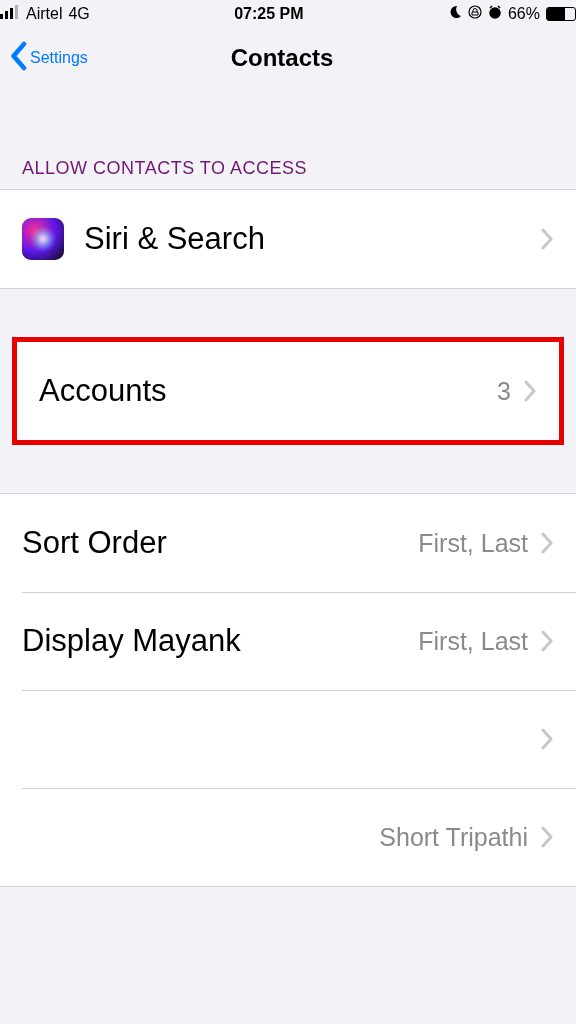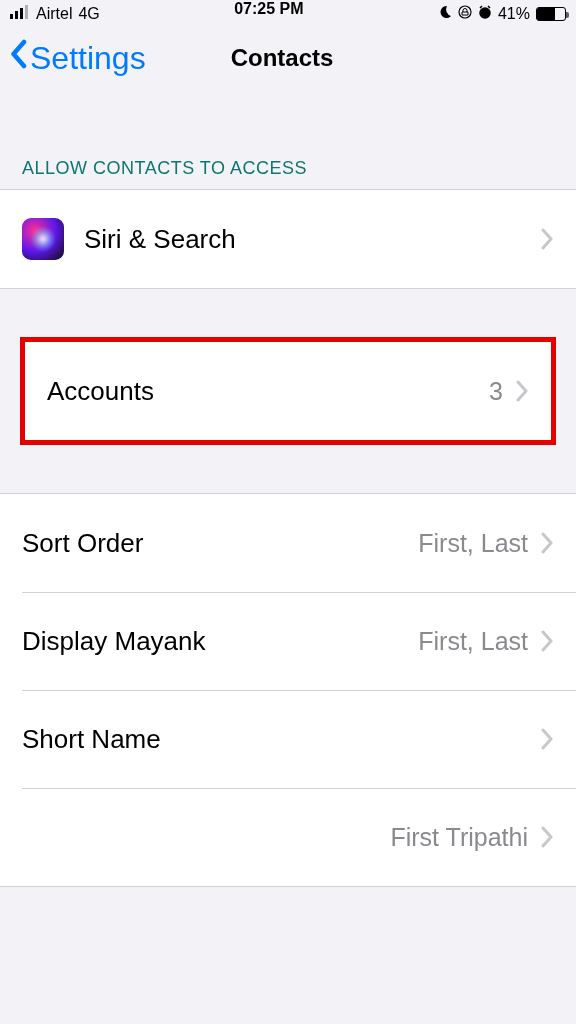--- a/index.html
+++ b/index.html
@@ -1,36 +1,36 @@
 <!DOCTYPE html>
 <html><head>
 <meta charset="utf-8">
 <style>
   * { box-sizing: border-box; margin: 0; padding: 0; }
   html, body { width: 576px; height: 1024px; font-family: -apple-system, "Helvetica Neue", Helvetica, Arial, sans-serif; background: #f2f2f7; overflow: hidden; }
-  .status-bar { height: 28px; display: flex; justify-content: space-between; padding: 0 10px; font-size: 16px; font-weight: 500; color: #000; }
+  .status-bar { height: 28px; display: flex; align-items: center; justify-content: space-between; padding: 0 0; font-size: 16px; font-weight: 500; color: #000; }
   .status-left, .status-right { display: flex; align-items: center; gap: 6px; }
   .status-center { font-weight: 600; }
   .nav-bar { height: 60px; display: flex; align-items: center; position: relative; }
-  .back { display: flex; align-items: center; color: #007aff; font-size: 32px; padding-left: 8px; gap: 2px; }
+  .back { display: flex; align-items: center; color: #007aff; font-size: 16px; padding-left: 8px; gap: 2px; }
   .back svg { width: 20px; height: 30px; }
   .title { position: absolute; left: 0; right: 12px; text-align: center; font-size: 24px; font-weight: 600; color: #000; pointer-events: none; }
-  .section-header { font-size: 18px; color: #0f766e; letter-spacing: 0.5px; padding: 70px 22px 10px 22px; text-transform: uppercase; }
+  .section-header { font-size: 18px; color: #701a75; letter-spacing: 0.5px; padding: 70px 22px 10px 22px; text-transform: uppercase; }
   .group { background: #fff; border-top: 1px solid #d1d1d6; border-bottom: 1px solid #d1d1d6; }
   .row { display: flex; align-items: center; min-height: 98px; padding: 0 22px; position: relative; }
   .row + .row::before { content: ""; position: absolute; top: 0; left: 22px; right: 0; height: 1px; background: #d1d1d6; }
   .row .icon-app { width: 42px; height: 42px; border-radius: 9px; margin-right: 20px; flex-shrink: 0; }
-  .row .label { font-size: 26px; color: #000; flex: 0 0 auto; }
+  .row .label { font-size: 31px; color: #000; flex: 0 0 auto; }
   .row .spacer { flex: 1; }
   .row .value { font-size: 25px; color: #8a8a8e; margin-right: 12px; white-space: nowrap; }
   .row .chevron svg { width: 14px; height: 22px; display: block; }
   .row .chevron path { stroke: #c7c7cc; stroke-width: 3; fill: none; stroke-linecap: round; stroke-linejoin: round; }
   .spacer-block { height: 48px; }
   .highlight { border: 5px solid #e60000; margin: -5px 4px; }
-  .highlight-wrap { padding: 5px 16px; }
+  .highlight-wrap { padding: 5px 8px; }
   .siri-icon { background: radial-gradient(circle at 30% 30%, #ff2d95, #5e17eb 50%, #0b0b13 100%); position: relative; overflow: hidden; }
   .siri-icon::after { content: ""; position: absolute; inset: 8px; border-radius: 50%; background: radial-gradient(circle, rgba(255,255,255,0.9), rgba(120,200,255,0.5) 40%, transparent 70%); filter: blur(1px); }
   .battery-body { width: 30px; height: 14px; border: 1.5px solid #000; border-radius: 3px; position: relative; display: flex; align-items: center; }
   .battery-body::after { content: ""; position: absolute; right: -4px; top: 4px; width: 2.5px; height: 6px; background: #000; border-radius: 0 2px 2px 0; opacity: .6; }
   .battery-fill { background: #000; height: 100%; border-radius: 1.5px 0 0 1.5px; }
 </style>
 </head>
 <body>
 
 <div class="status-bar">
@@ -58,21 +58,21 @@
           <circle cx="7" cy="7" r="6" stroke="#000" stroke-width="1.2" fill="none"></circle>
           <path d="M5 7V5.5a2 2 0 0 1 4 0V7m-5 0h6v3H4z" stroke="#000" stroke-width="1" fill="none"></path>
         </svg>
     </span>
     <span>
       <svg width="14" height="14" viewBox="0 0 14 14">
           <circle cx="7" cy="8" r="5" stroke="#000" stroke-width="1.5" fill="#000"></circle>
           <path d="M2 3l2-2M12 3l-2-2" stroke="#000" stroke-width="1.5"></path>
         </svg>
     </span>
-    <span>41%</span>
+    <span>66%</span>
     <span>
       <span class="battery-body">
           <span class="battery-fill" style="width:66%"></span>
         </span>
     </span>
   </div>
 </div>
 
 <div class="nav-bar">
   <div class="back">
@@ -134,30 +134,29 @@
     <div class="label">Display Mayank</div>
     <div class="spacer"></div>
     <div class="value">First, Last</div>
     <div class="chevron">
         <svg viewBox="0 0 14 22">
           <path d="M3 2 L11 11 L3 20"></path>
         </svg>
       </div>
   </div>
   <div class="row">
-    <div class="label">Short Name</div>
     <div class="spacer"></div>
     <div class="chevron">
         <svg viewBox="0 0 14 22">
           <path d="M3 2 L11 11 L3 20"></path>
         </svg>
       </div>
   </div>
   <div class="row">
     <div class="spacer"></div>
-    <div class="value">First Tripathi</div>
+    <div class="value">Short Tripathi</div>
     <div class="chevron">
         <svg viewBox="0 0 14 22">
           <path d="M3 2 L11 11 L3 20"></path>
         </svg>
       </div>
   </div>
 </div>
 
 </body></html>

